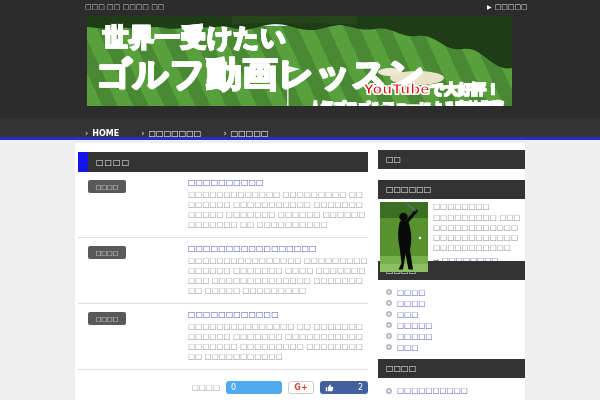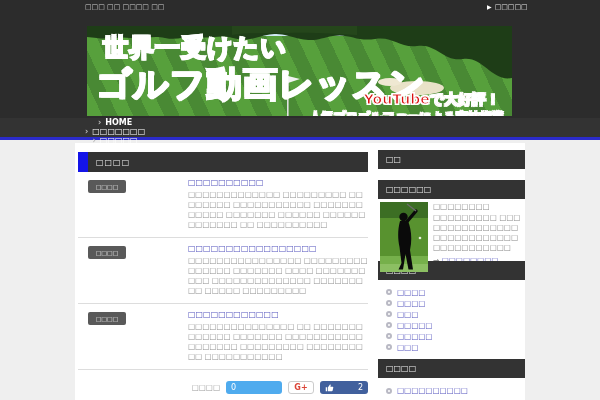--- a/index.html
+++ b/index.html
@@ -7,36 +7,36 @@
   body { font-family:"DejaVu Sans", sans-serif; background:#efefef; position:relative; }
 
   
   .topbar { position:absolute; left:0; top:0; width:600px; height:13px; background:var(--topbar_bg,#2c2c2c); color:#cfcfcf; font-size:7px; }
   .topbar-left { position:absolute; left:85px; top:3px; letter-spacing:0; }
   .topbar-right { position:absolute; left:487px; top:3px; color:#e2e2e2; }
   .topbar-right .tri { font-size:6px; margin-right:3px; color:#fff; }
 
   
   .banner-band { position:absolute; left:0; top:13px; width:600px; height:105px; background:var(--topbar_bg,#2c2c2c); }
-  .banner { position:absolute; left:87px; top:13px; width:425px; height:90px; overflow:hidden;
+  .banner { position:absolute; left:87px; top:3px; width:425px; height:90px; overflow:hidden;
             background:repeating-linear-gradient(65deg,#57a03c 0 14px,#498934 14px 28px);text-align:right; }
   .banner svg { position:absolute; left:0; top:0; }
   .bt { position:absolute; font-weight:bold; color:var(--banner_blue,#2424d6); line-height:1;
         -webkit-text-stroke:2px #fff; text-shadow:1px 1px 0 #fff,-1px -1px 0 #fff,1px -1px 0 #fff,-1px 1px 0 #fff; }
   .bt1 { left:16px; top:9px;  font-size:25px; letter-spacing:1px; }
   .bt2 { left:9px;  top:41px; font-size:35px; letter-spacing:1px; }
   .br { position:absolute; font-weight:bold; color:var(--banner_red,#d90f0f); line-height:1;
         -webkit-text-stroke:1px #fff; text-shadow:1px 1px 0 #fff,-1px -1px 0 #fff,1px -1px 0 #fff,-1px 1px 0 #fff; }
   .br1 { right:12px; top:66px; font-size:14px; }
   .br2 { right:8px;  top:85px; font-size:12px; }
 
   
   .nav { position:absolute; left:0; top:118px; width:600px; height:22px; background:#333;
          border-bottom:3px solid var(--nav_rule,#2b2bcb); }
-  .nav-items { position:absolute; left:85px; top:0; height:30px; display:flex; align-items:center;flex-direction:column; }
+  .nav-items { position:absolute; left:85px; top:0; height:30px; display:flex; align-items:center; }
   .nav-item { color:#fff; font-size:8px; font-weight:bold; margin-right:22px; cursor:pointer; }
   .nav-item .chev { color:#bbb; margin-right:4px; font-weight:bold; }
 
   
   .page { position:absolute; left:75px; top:143px; width:450px; height:257px; background:#fff; }
 
   
   .main { position:absolute; left:3px; top:9px; width:290px; }
   .sec-head { height:20px; background:var(--header_bg,#333); display:flex; align-items:center; }
   .sec-head .sq { width:10px; height:20px; background:var(--accent,#1414e8); }

